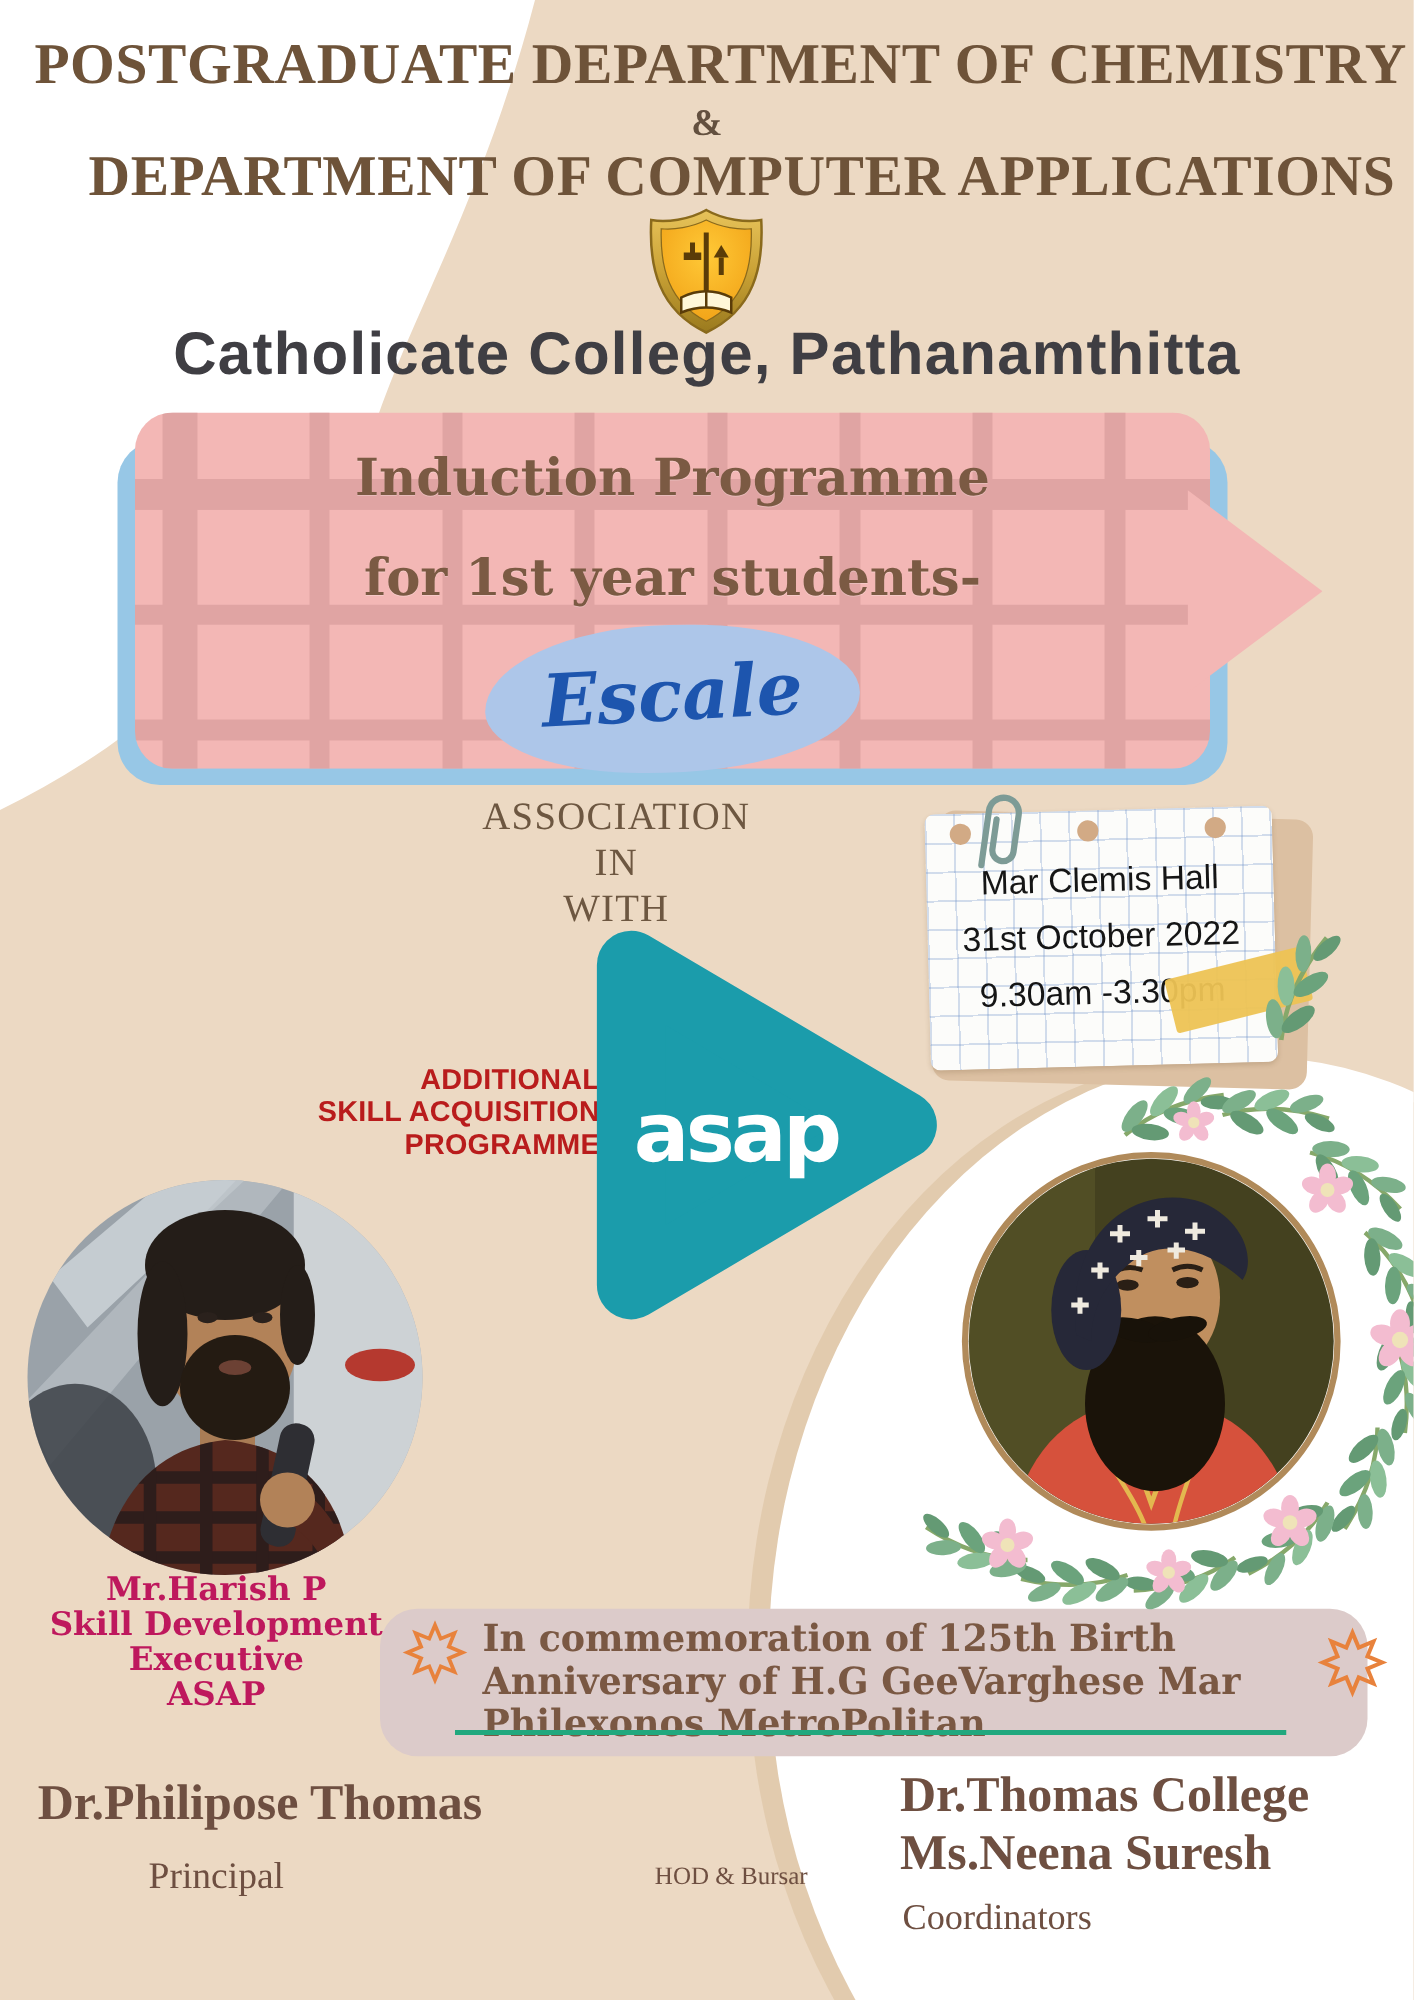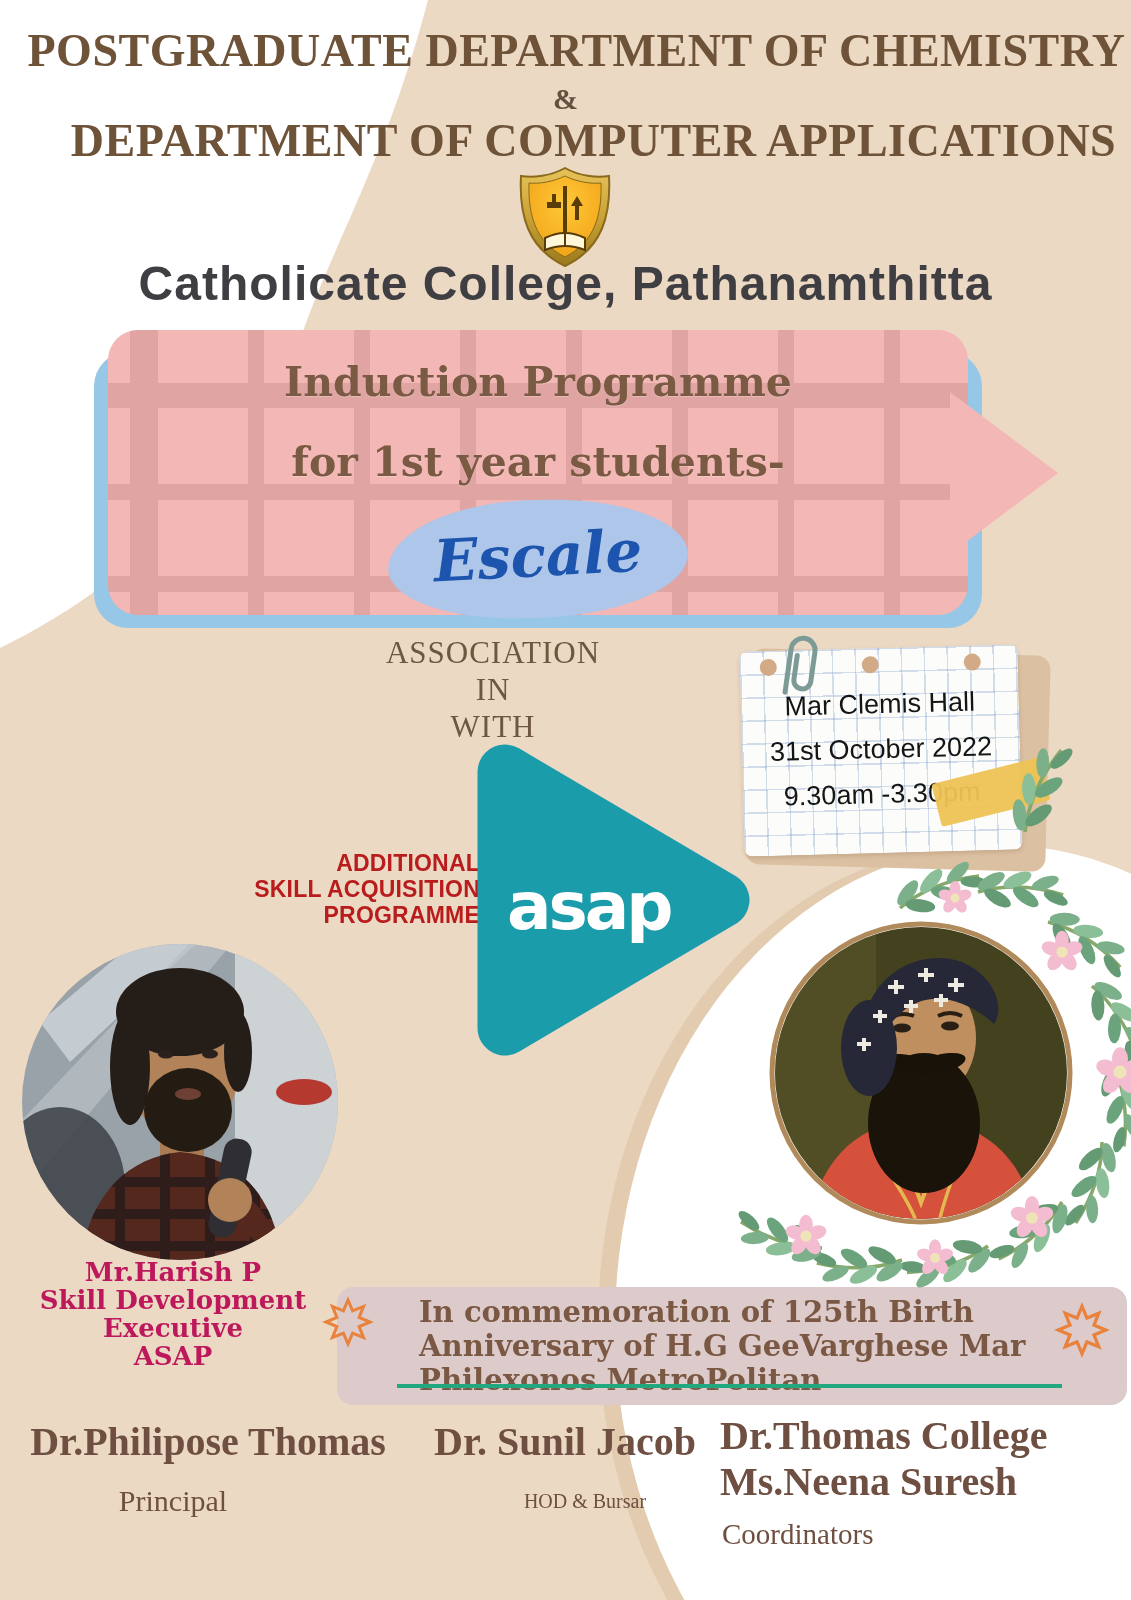--- a/index.html
+++ b/index.html
@@ -44,21 +44,21 @@
   .hole{position:absolute;width:17px;height:17px;border-radius:50%;background:#d2aa85;top:8px;}
   .note-text{position:absolute;left:0;top:34px;width:100%;text-align:center;color:#151515;
      font-size:27px;line-height:45px;font-family:"Liberation Sans","DejaVu Sans",sans-serif;}
 
   .asap-tag{left:205px;top:850px;width:275px;text-align:right;color:#b91c1c;font-weight:700;
      font-size:23px;line-height:26px;letter-spacing:0.2px;}
 
   .speaker{left:23px;top:1258px;width:300px;text-align:center;color:#be185d;
      font-family:"DejaVu Serif",serif;font-weight:700;font-size:26px;line-height:28px;}
 
-  .commem{left:337px;top:1287px;width:790px;height:118px;background:#dccbca;border-radius:16px;}
+  .commem{left:304px;top:1287px;width:790px;height:118px;background:#dccbca;border-radius:30px;}
   .commem-text{position:absolute;left:82px;top:8px;color:#7a5843;font-family:"DejaVu Serif",serif;
      font-weight:700;font-size:30px;line-height:34px;white-space:nowrap;transform:scaleX(.97);transform-origin:left top;}
   .commem-line{position:absolute;left:60px;top:97px;width:665px;height:4px;background:#21a87e;}
 
   .fname{color:#6e4f41;font-family:"Liberation Serif","DejaVu Serif",serif;font-weight:600;font-size:40px;}
   .frole{color:#6e4f41;font-family:"Liberation Serif","DejaVu Serif",serif;font-weight:500;font-size:30px;}
 </style>
 </head>
 <body>
 
@@ -280,20 +280,19 @@
 
     <g stroke="#e8823c" stroke-width="3" fill="none">
       <use href="#star8" transform="translate(348,1322)"></use>
       <use href="#star8" transform="translate(1082,1330) scale(1.08)"></use>
     </g>
   </svg>
 
   <div class="t fname center" style="left:8px;top:1418px;width:400px;">Dr.Philipose Thomas</div>
   <div class="t frole center" style="left:8px;top:1484px;width:330px;">Principal</div>
 
-  <div class="t fname center" style="left:420px;top:1418px;width:290px;">Dr. Sunil Jacob</div>
   <div class="t frole center" style="left:440px;top:1490px;width:290px;font-size:20px;">HOD &amp; Bursar</div>
 
   <div class="t fname" style="left:720px;top:1412px;">Dr.Thomas College</div>
   <div class="t fname" style="left:720px;top:1458px;">Ms.Neena Suresh</div>
   <div class="t frole" style="left:722px;top:1518px;font-size:29px;">Coordinators</div>
 
 </div>
 
 </body></html>

